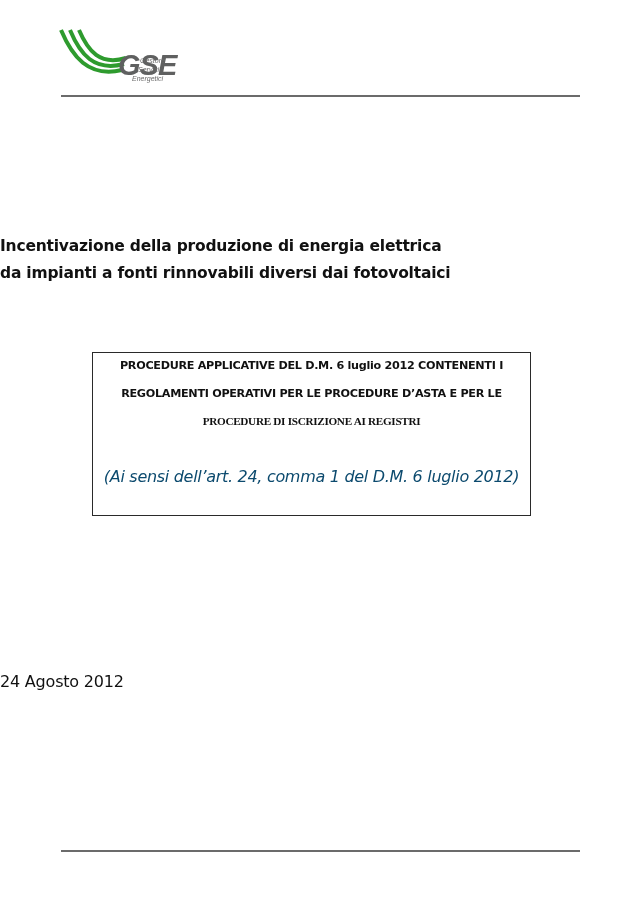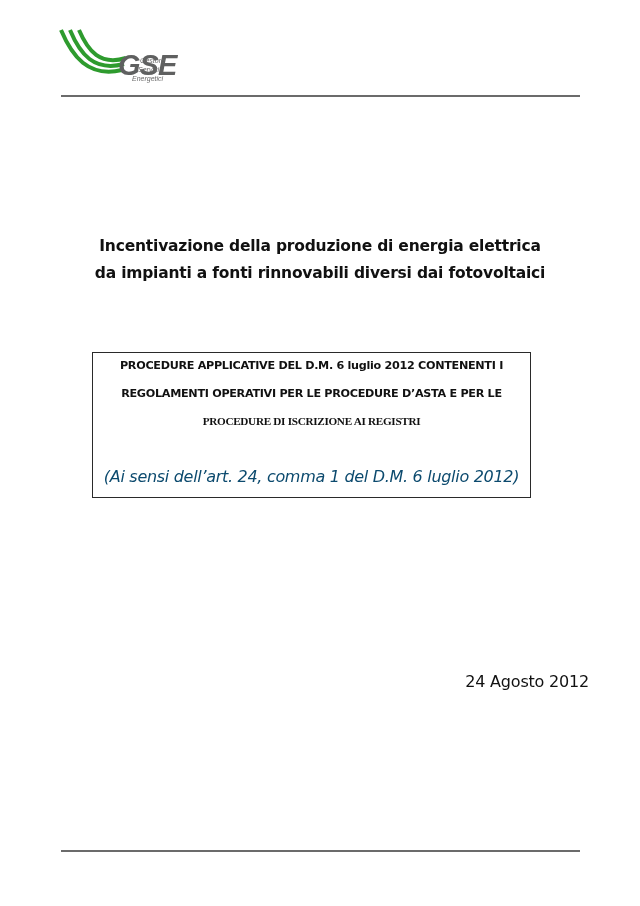--- a/index.html
+++ b/index.html
@@ -57,36 +57,36 @@
       background: #6b6b6b;
     }
     .rule.top { top: 95px; }
     .rule.bottom { top: 850px; }
 
     .title {
       position: absolute;
       left: 0;
       width: 640px;
       top: 233px;
-      text-align: center;
+      text-align: left;
       font-family: "DejaVu Sans", sans-serif;
       font-weight: bold;
       font-size: 15.5px;
       line-height: 27px;
       color: #111111;
       letter-spacing: -0.2px;
     }
     .title div { white-space: nowrap; }
 
     .box {
       position: absolute;
       left: 92px;
       top: 352px;
       width: 439px;
-      height: 146px;
+      height: 164px;
       border: 1.5px solid #2a2a2a;
       box-sizing: border-box;
     }
     .box-line {
       position: absolute;
       left: 0;
       width: 100%;
       text-align: center;
       font-family: "DejaVu Sans", sans-serif;
       font-weight: bold;
@@ -110,26 +110,25 @@
       letter-spacing: -0.3px;
       color: #0c4a6e;
       white-space: nowrap;
     }
 
     .date {
       position: absolute;
       left: 0;
       width: 580px;
       top: 672px;
-      text-align: right;
+      text-align: left;
       font-family: "DejaVu Sans", sans-serif;
       font-size: 16px;
       color: #111111;
       letter-spacing: -0.2px;
-      padding-left: 9px;
     }
   </style>
 </head>
 <body>
 
 <div class="logo">
   <svg width="70" height="62" viewBox="0 0 70 62">
     <path d="M3 4 C 14 30, 30 52, 64 44" stroke="#2e9b2e" stroke-width="4" fill="none"></path>
     <path d="M12 4 C 22 28, 36 46, 66 38" stroke="#2e9b2e" stroke-width="4" fill="none"></path>
     <path d="M21 4 C 30 25, 42 40, 68 32" stroke="#2e9b2e" stroke-width="4" fill="none"></path>

